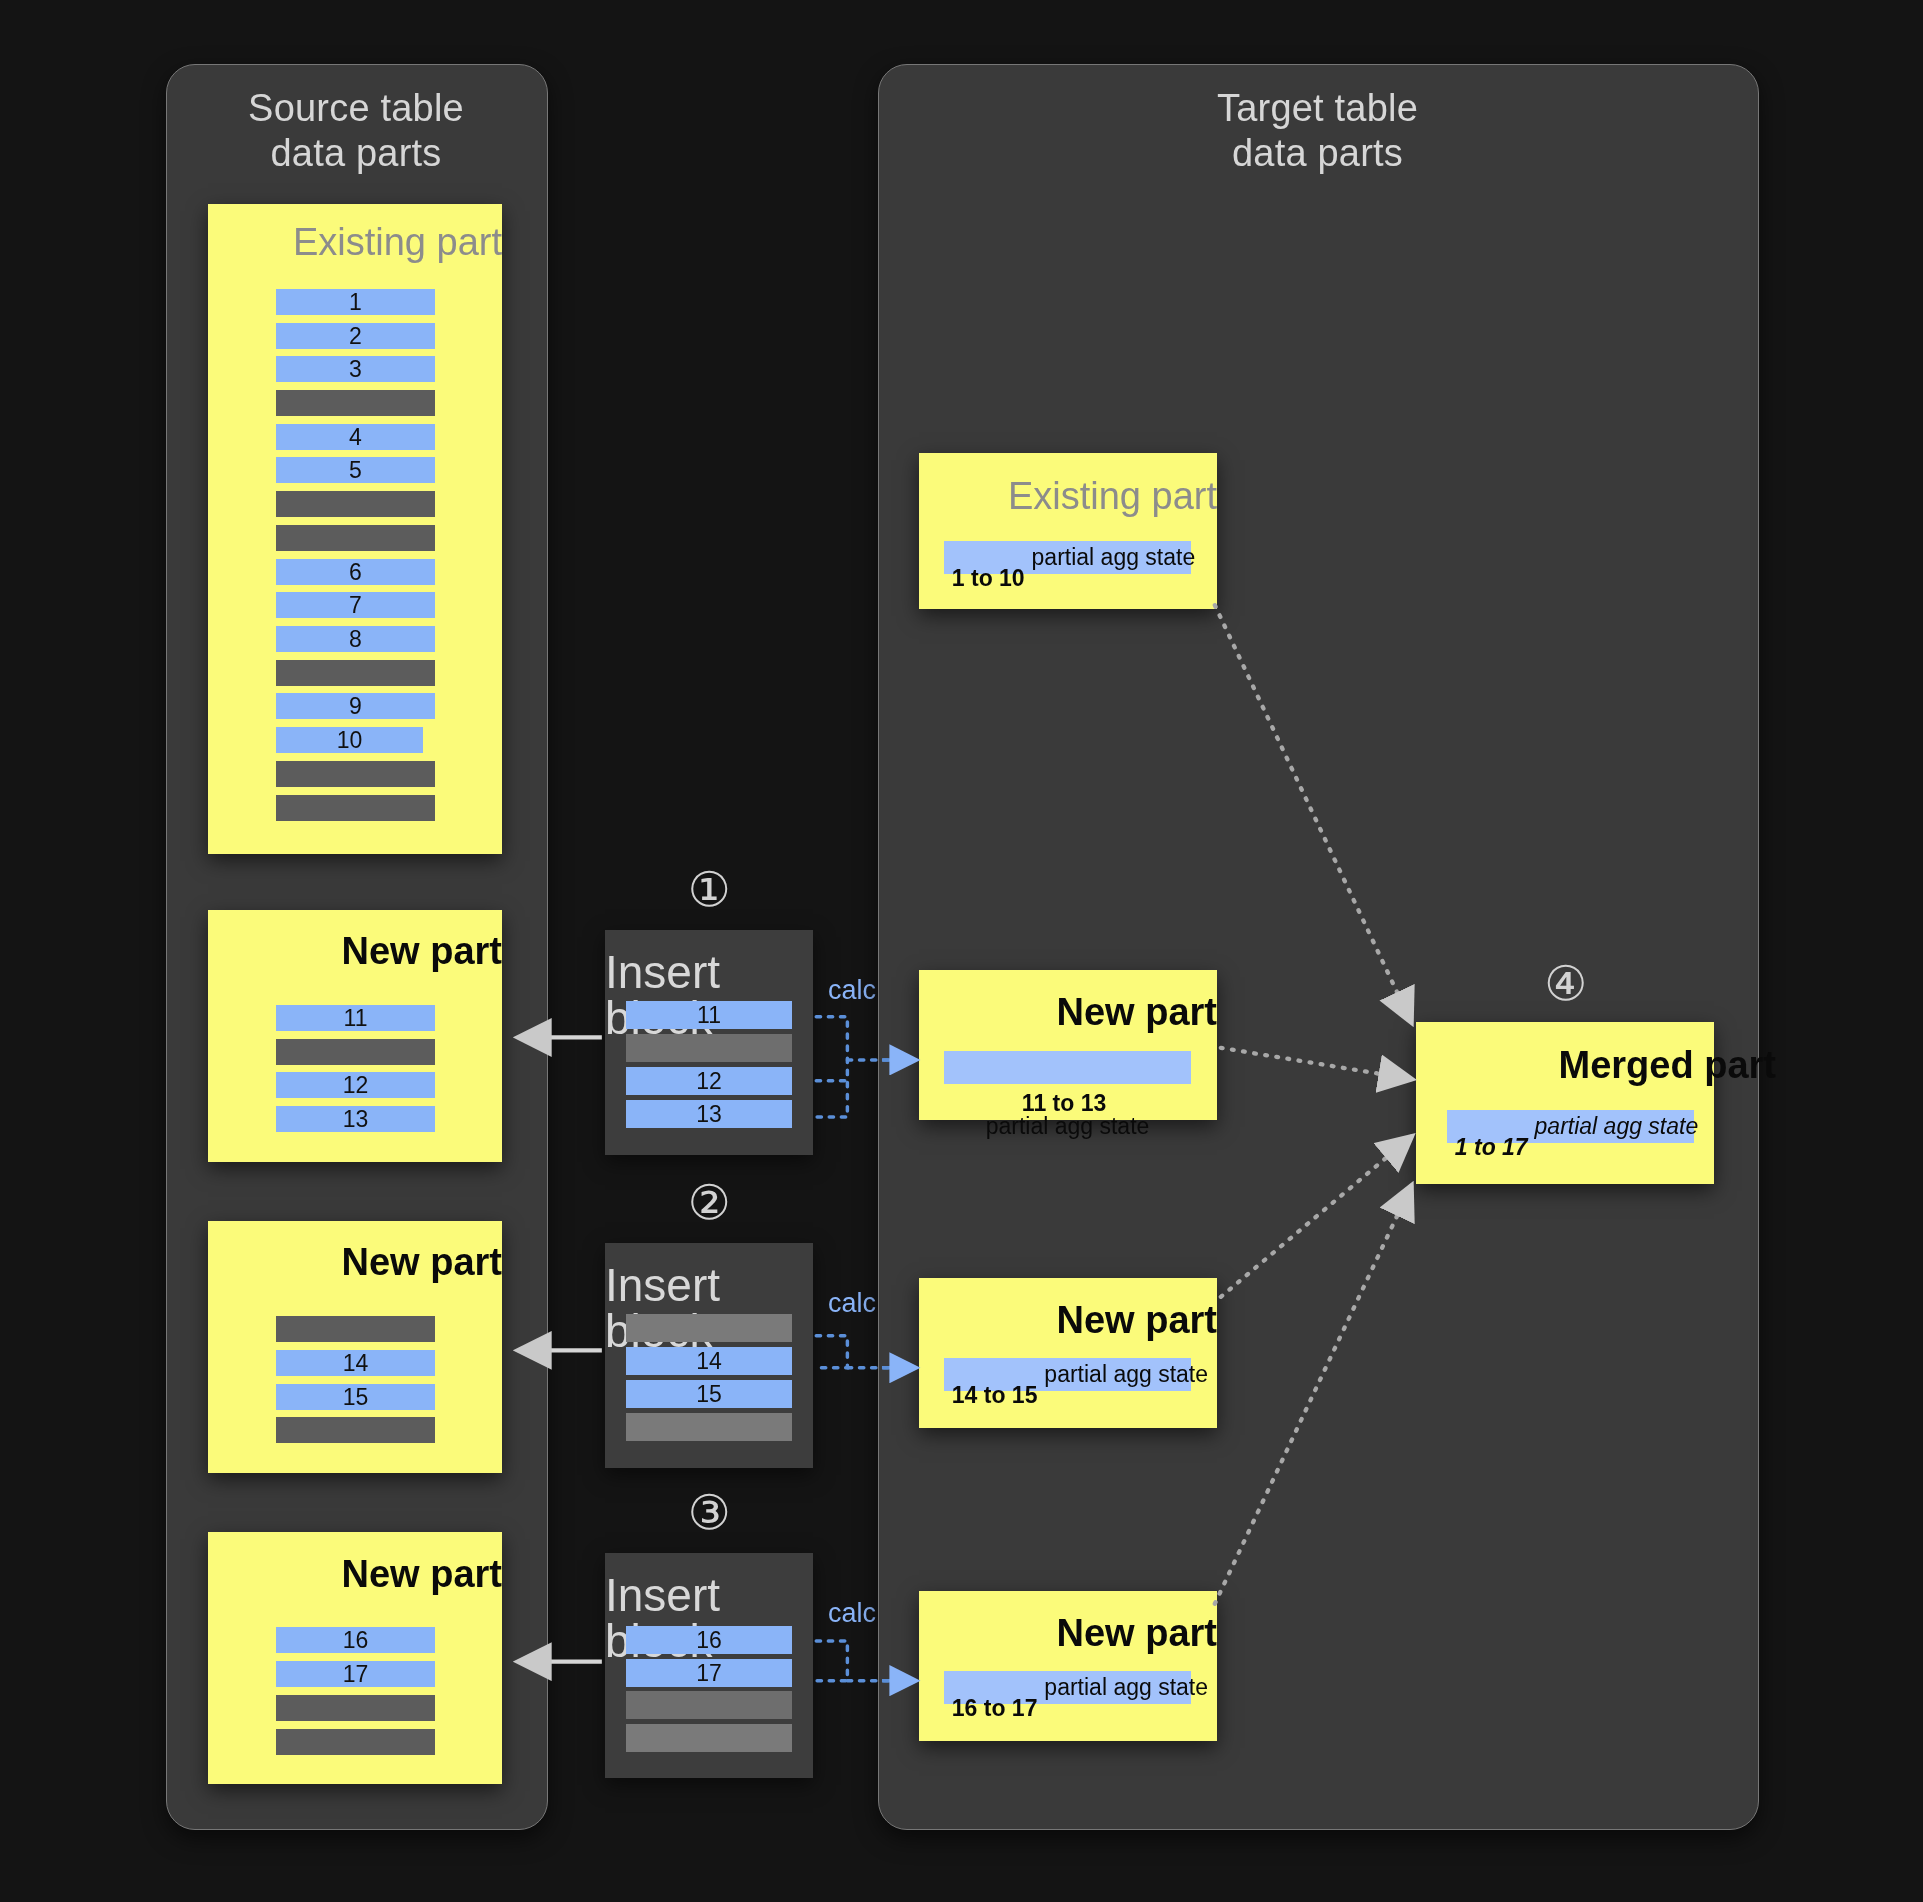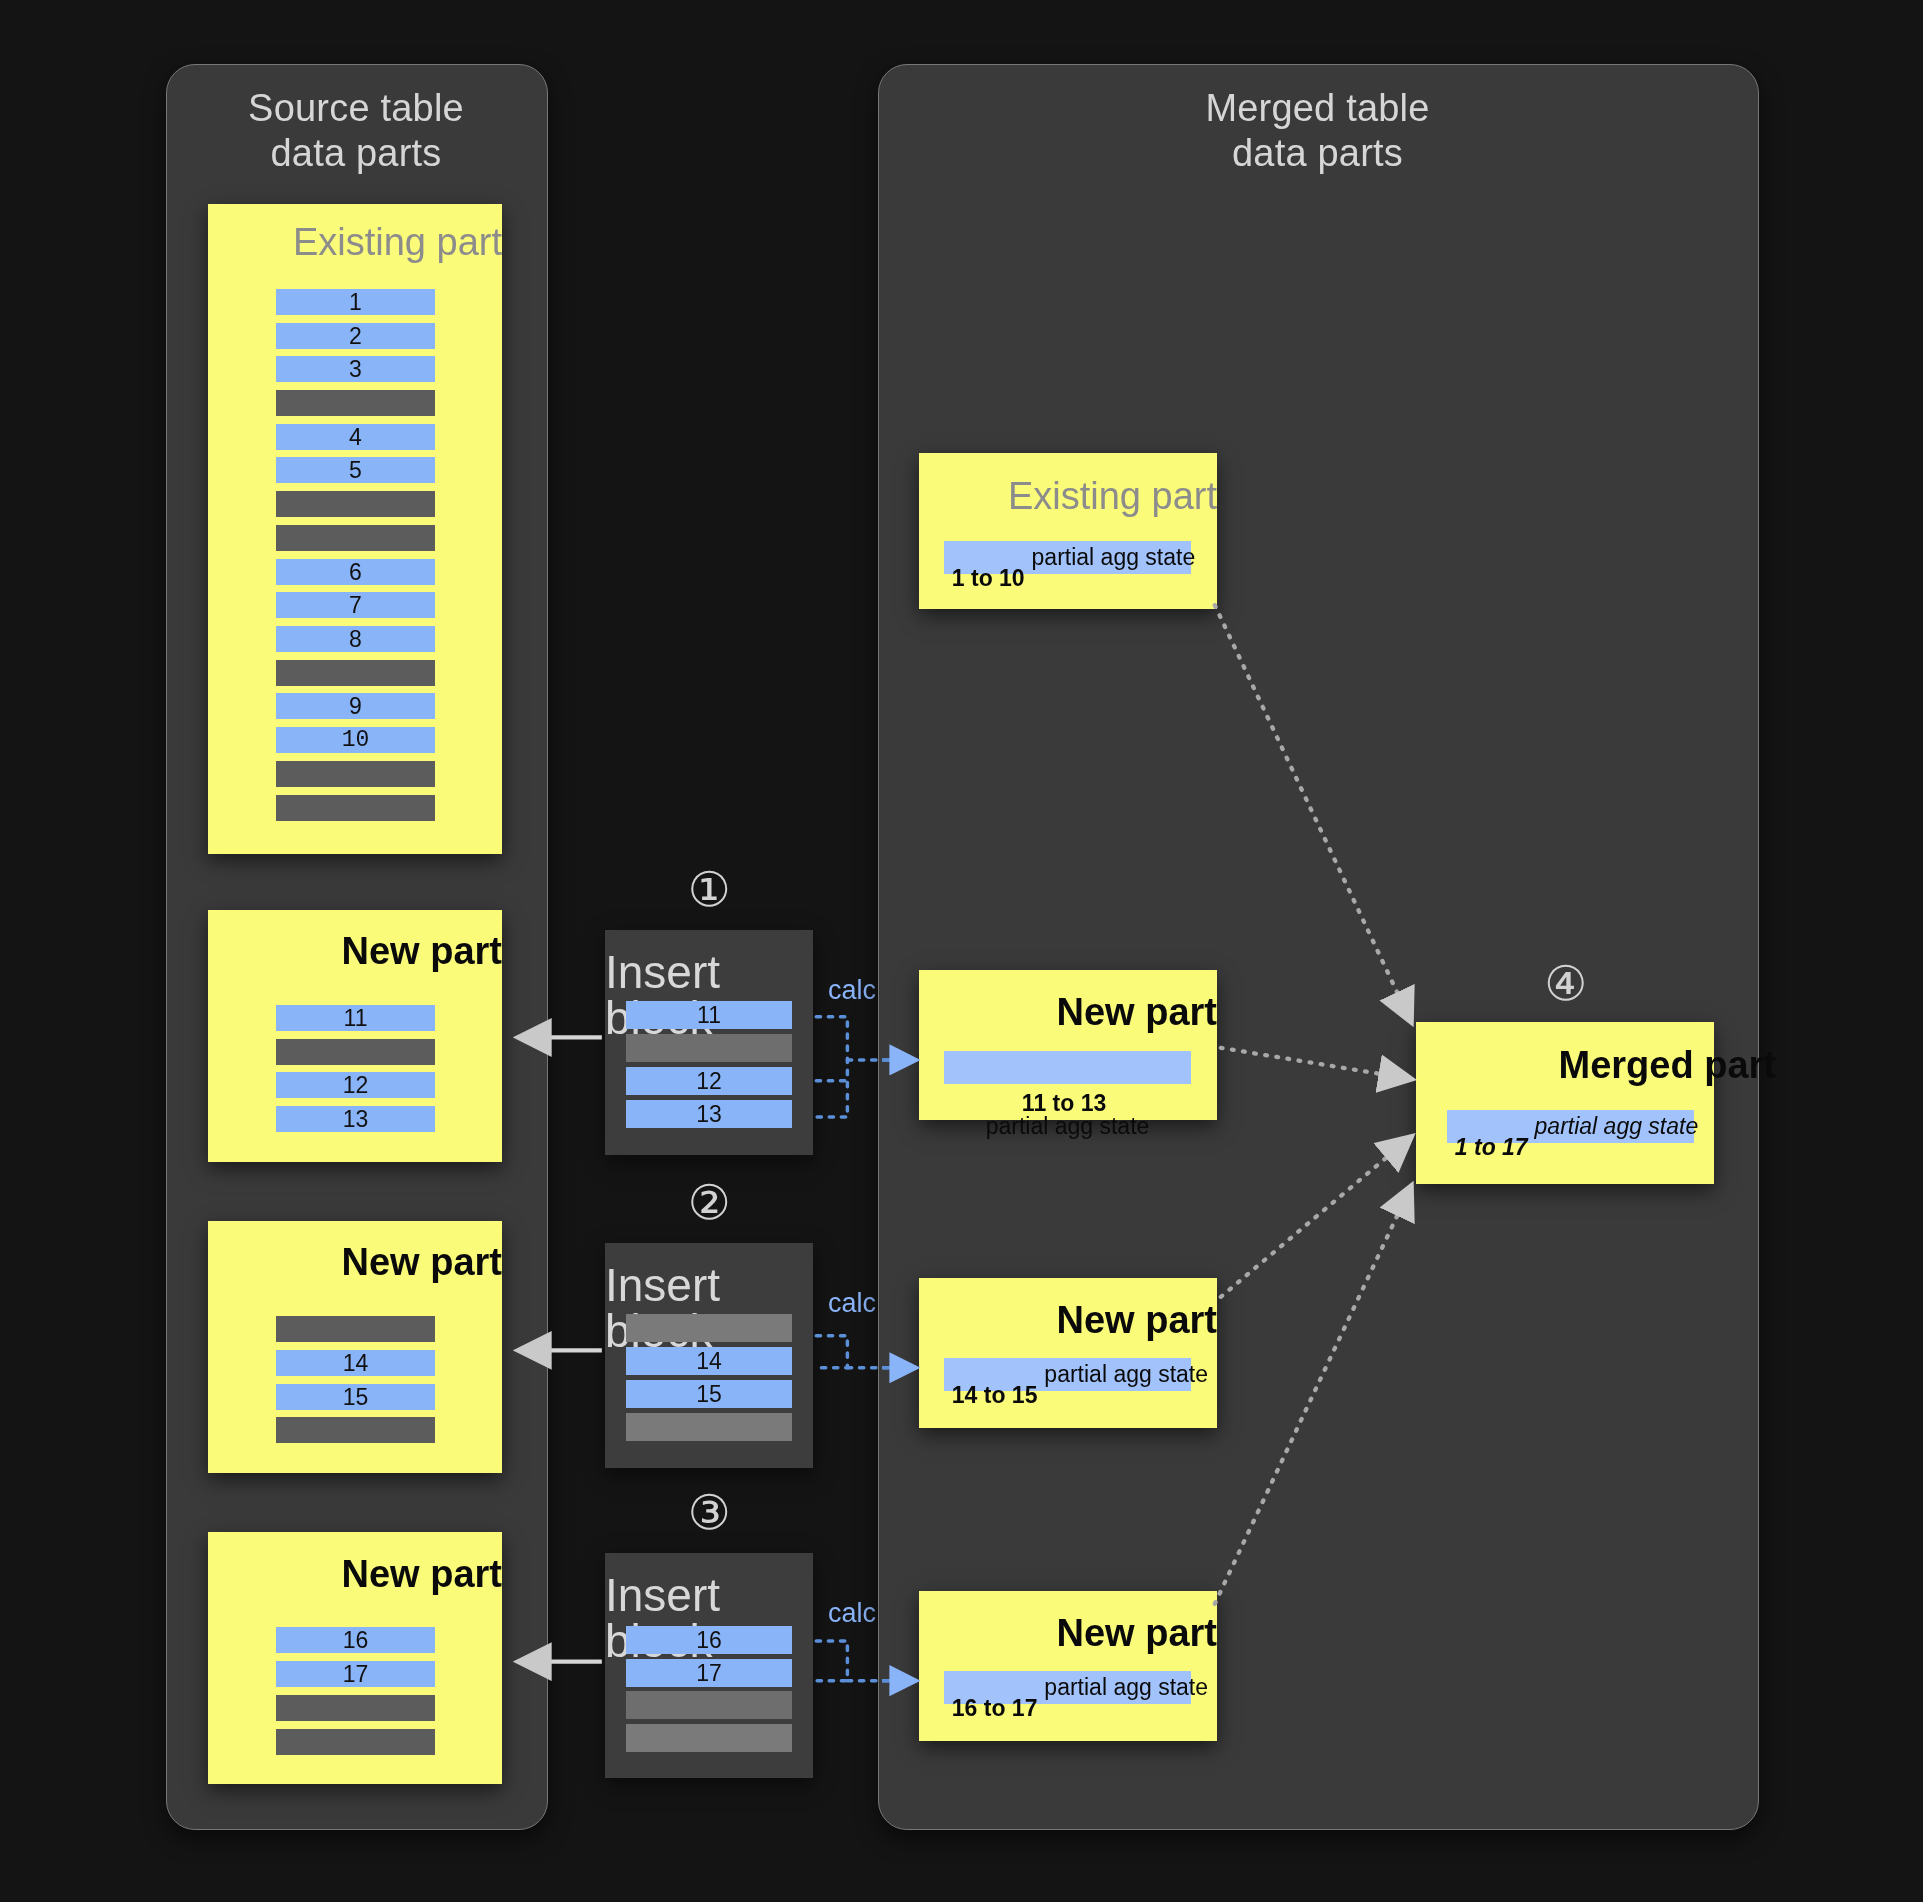--- a/index.html
+++ b/index.html
@@ -118,21 +118,21 @@
       <div class="row gray" style="left: 276px; top: 390px; width: 159px; height: 26px;"></div>
       <div class="row blue" style="left: 276px; top: 424px; width: 159px; height: 26px;">4</div>
       <div class="row blue" style="left: 276px; top: 457px; width: 159px; height: 26px;">5</div>
       <div class="row gray" style="left: 276px; top: 491px; width: 159px; height: 26px;"></div>
       <div class="row gray" style="left: 276px; top: 525px; width: 159px; height: 26px;"></div>
       <div class="row blue" style="left: 276px; top: 559px; width: 159px; height: 26px;">6</div>
       <div class="row blue" style="left: 276px; top: 592px; width: 159px; height: 26px;">7</div>
       <div class="row blue" style="left: 276px; top: 626px; width: 159px; height: 26px;">8</div>
       <div class="row gray" style="left: 276px; top: 660px; width: 159px; height: 26px;"></div>
       <div class="row blue" style="left: 276px; top: 693px; width: 159px; height: 26px;">9</div>
-      <div class="row blue" style="left: 276px; top: 727px; width: 159px; height: 26px; font-family: Liberation Mono, monospace;">10</div>
+      <div class="row blue" style="left: 276px; top: 727px; width: 147px; height: 26px;">10</div>
       <div class="row gray" style="left: 276px; top: 761px; width: 159px; height: 26px;"></div>
       <div class="row gray" style="left: 276px; top: 795px; width: 159px; height: 26px;"></div>
     </div>
 
   <div class="ybox" style="left:208px;top:910px;width:294px;height:252px;"></div>
   <div class="ybox-title dark" style="left:208px;top:932px;width:294px;">New part</div>
   <div id="src-np-0">
       <div class="row blue" style="left: 276px; top: 1005px; width: 159px; height: 26px;">11</div>
       <div class="row gray" style="left: 276px; top: 1039px; width: 159px; height: 26px;"></div>
       <div class="row blue" style="left: 276px; top: 1072px; width: 159px; height: 26px;">12</div>
@@ -184,21 +184,21 @@
   <div class="iblock-title" style="left:605px;top:1572px;width:208px;">Insert block</div>
   <div id="ib-2">
       <div class="row blue" style="left: 626px; top: 1626px; width: 166px; height: 28px;">16</div>
       <div class="row blue" style="left: 626px; top: 1659px; width: 166px; height: 28px;">17</div>
       <div class="row gray2" style="left: 626px; top: 1691px; width: 166px; height: 28px;"></div>
       <div class="row gray3" style="left: 626px; top: 1724px; width: 166px; height: 28px;"></div>
     </div>
   <div class="calc" style="left:828px;top:1600px;">calc</div>
 
   <div class="panel" style="left:878px;top:64px;width:879px;height:1764px;"></div>
-  <div class="panel-title" style="left:878px;top:86px;width:879px;">Merged table
+  <div class="panel-title" style="left:878px;top:86px;width:879px;">Target table
 data parts</div>
 
   <div class="ybox" style="left:919px;top:453px;width:298px;height:156px;"></div>
   <div class="ybox-title dim" style="left:919px;top:477px;width:298px;">Existing part</div>
   <div class="agg" style="left:944px;top:541px;width:247px;height:33px;">
     <b>1 to 10</b>
       <span>partial agg state</span>
   </div>
 
   <div class="ybox" style="left:919px;top:970px;width:298px;height:150px;"></div>

